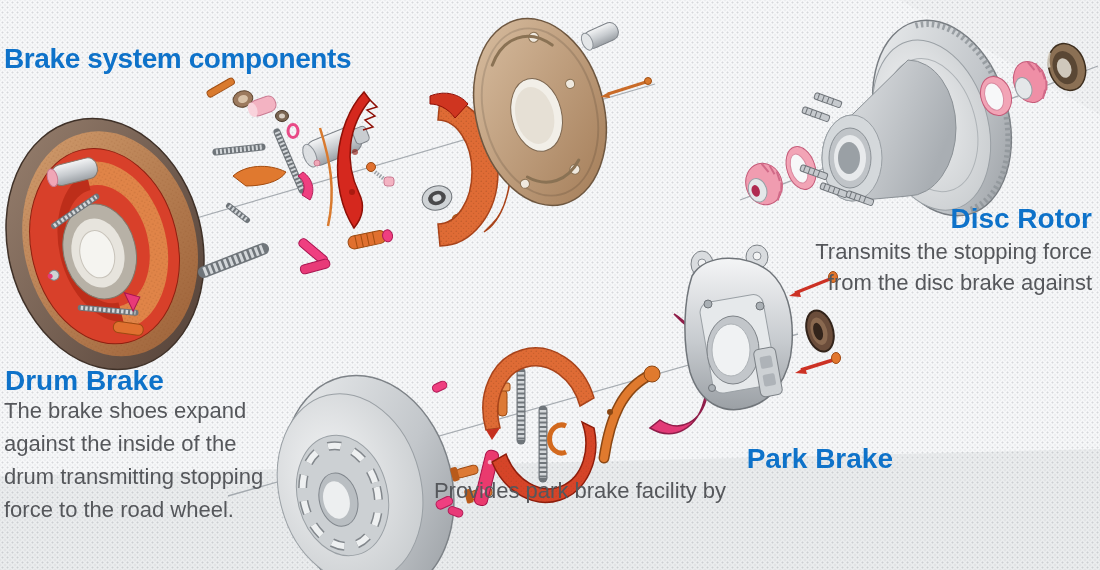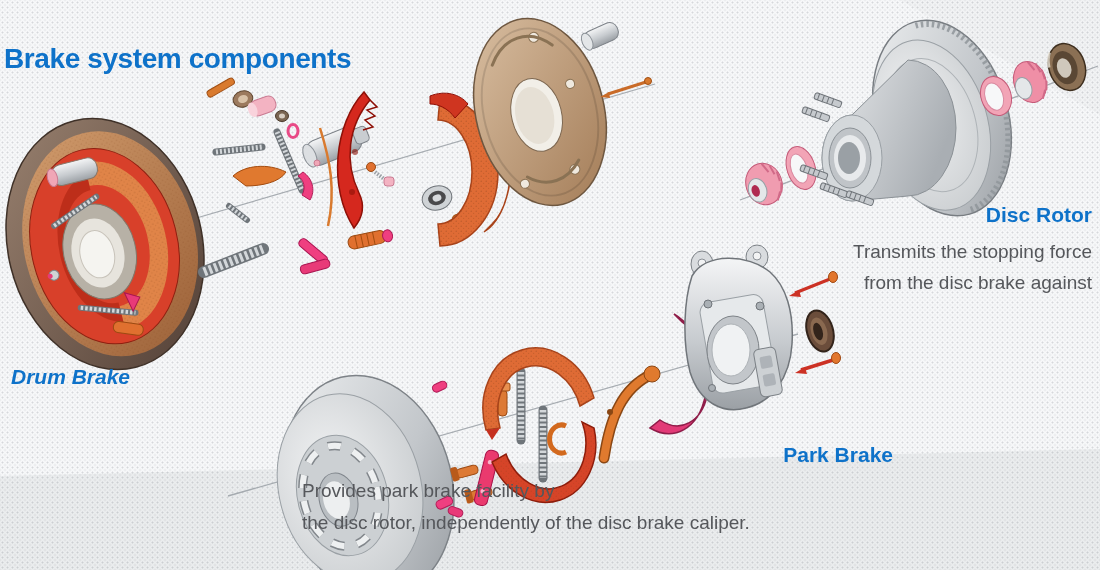--- a/index.html
+++ b/index.html
@@ -13,31 +13,31 @@
     background-position:0 0,2.5px 2.5px;
     font-family:"Liberation Sans", sans-serif;
   }
   svg.diagram{position:absolute;left:0;top:0;}
   .page-title{
     position:absolute;left:4px;top:24px;
     font-size:28px;font-weight:bold;letter-spacing:-0.4px;
     color:#0e72c9;white-space:nowrap;
   }
   .sec-heading{
-    position:absolute;font-size:21px;font-weight:bold;
+    position:absolute;font-size:28px;font-weight:bold;
     color:#0e72c9;white-space:nowrap;
   }
-  .sec-body{position:absolute;color:#55575b;font-size:19px;}
+  .sec-body{position:absolute;color:#55575b;font-size:22px;}
   .sec-body div{white-space:nowrap;}
-  .drum-head{left:11px;top:365px;font-style:italic;}
+  .drum-head{left:5px;top:365px;}
   .drum-body{left:4px;top:394px;line-height:33px;text-align:left;}
   .disc-head{right:8px;top:203px;}
   .disc-body{right:8px;top:236px;line-height:31px;text-align:right;width:420px;}
   .park-head{right:207px;top:443px;}
-  .park-body{right:178px;top:475px;line-height:32px;text-align:left;width:620px;}
+  .park-body{right:210px;top:475px;line-height:32px;text-align:center;width:620px;}
 </style>
 </head>
 <body>
 
 <div class="stage">
 
 <svg class="diagram" width="1100" height="570" viewBox="0 0 1100 570">
   <defs>
     <linearGradient id="gSilver" x1="0" y1="0" x2="0" y2="1">
       <stop offset="0" stop-color="#f4f5f6"></stop>
@@ -359,26 +359,31 @@
       <ellipse cx="820" cy="331" rx="13" ry="21" fill="#6b4d3b" stroke="#33241b" stroke-width="2"></ellipse>
       <ellipse cx="819" cy="331" rx="8" ry="14" fill="#8a6950"></ellipse>
       <ellipse cx="818" cy="331" rx="4.5" ry="9" fill="#33241b"></ellipse>
     </g>
   </g>
 </svg>
 
   <h1 class="page-title">Brake system components</h1>
 
   <div class="sec-heading drum-head">Drum Brake</div>
+  <div class="sec-body drum-body">
+    <div>The brake shoes expand</div>
+    <div>against the inside of the</div>
+    <div>drum transmitting stopping</div>
+    <div>force to the road wheel.</div>
+  </div>
 
   <div class="sec-heading disc-head">Disc Rotor</div>
   <div class="sec-body disc-body">
     <div>Transmits the stopping force</div>
     <div>from the disc brake against</div>
   </div>
 
   <div class="sec-heading park-head">Park Brake</div>
   <div class="sec-body park-body">
     <div>Provides park brake facility by</div>
-    <div>the disc rotor, independently of the disc brake caliper.</div>
   </div>
 
 </div>
 
 </body></html>

